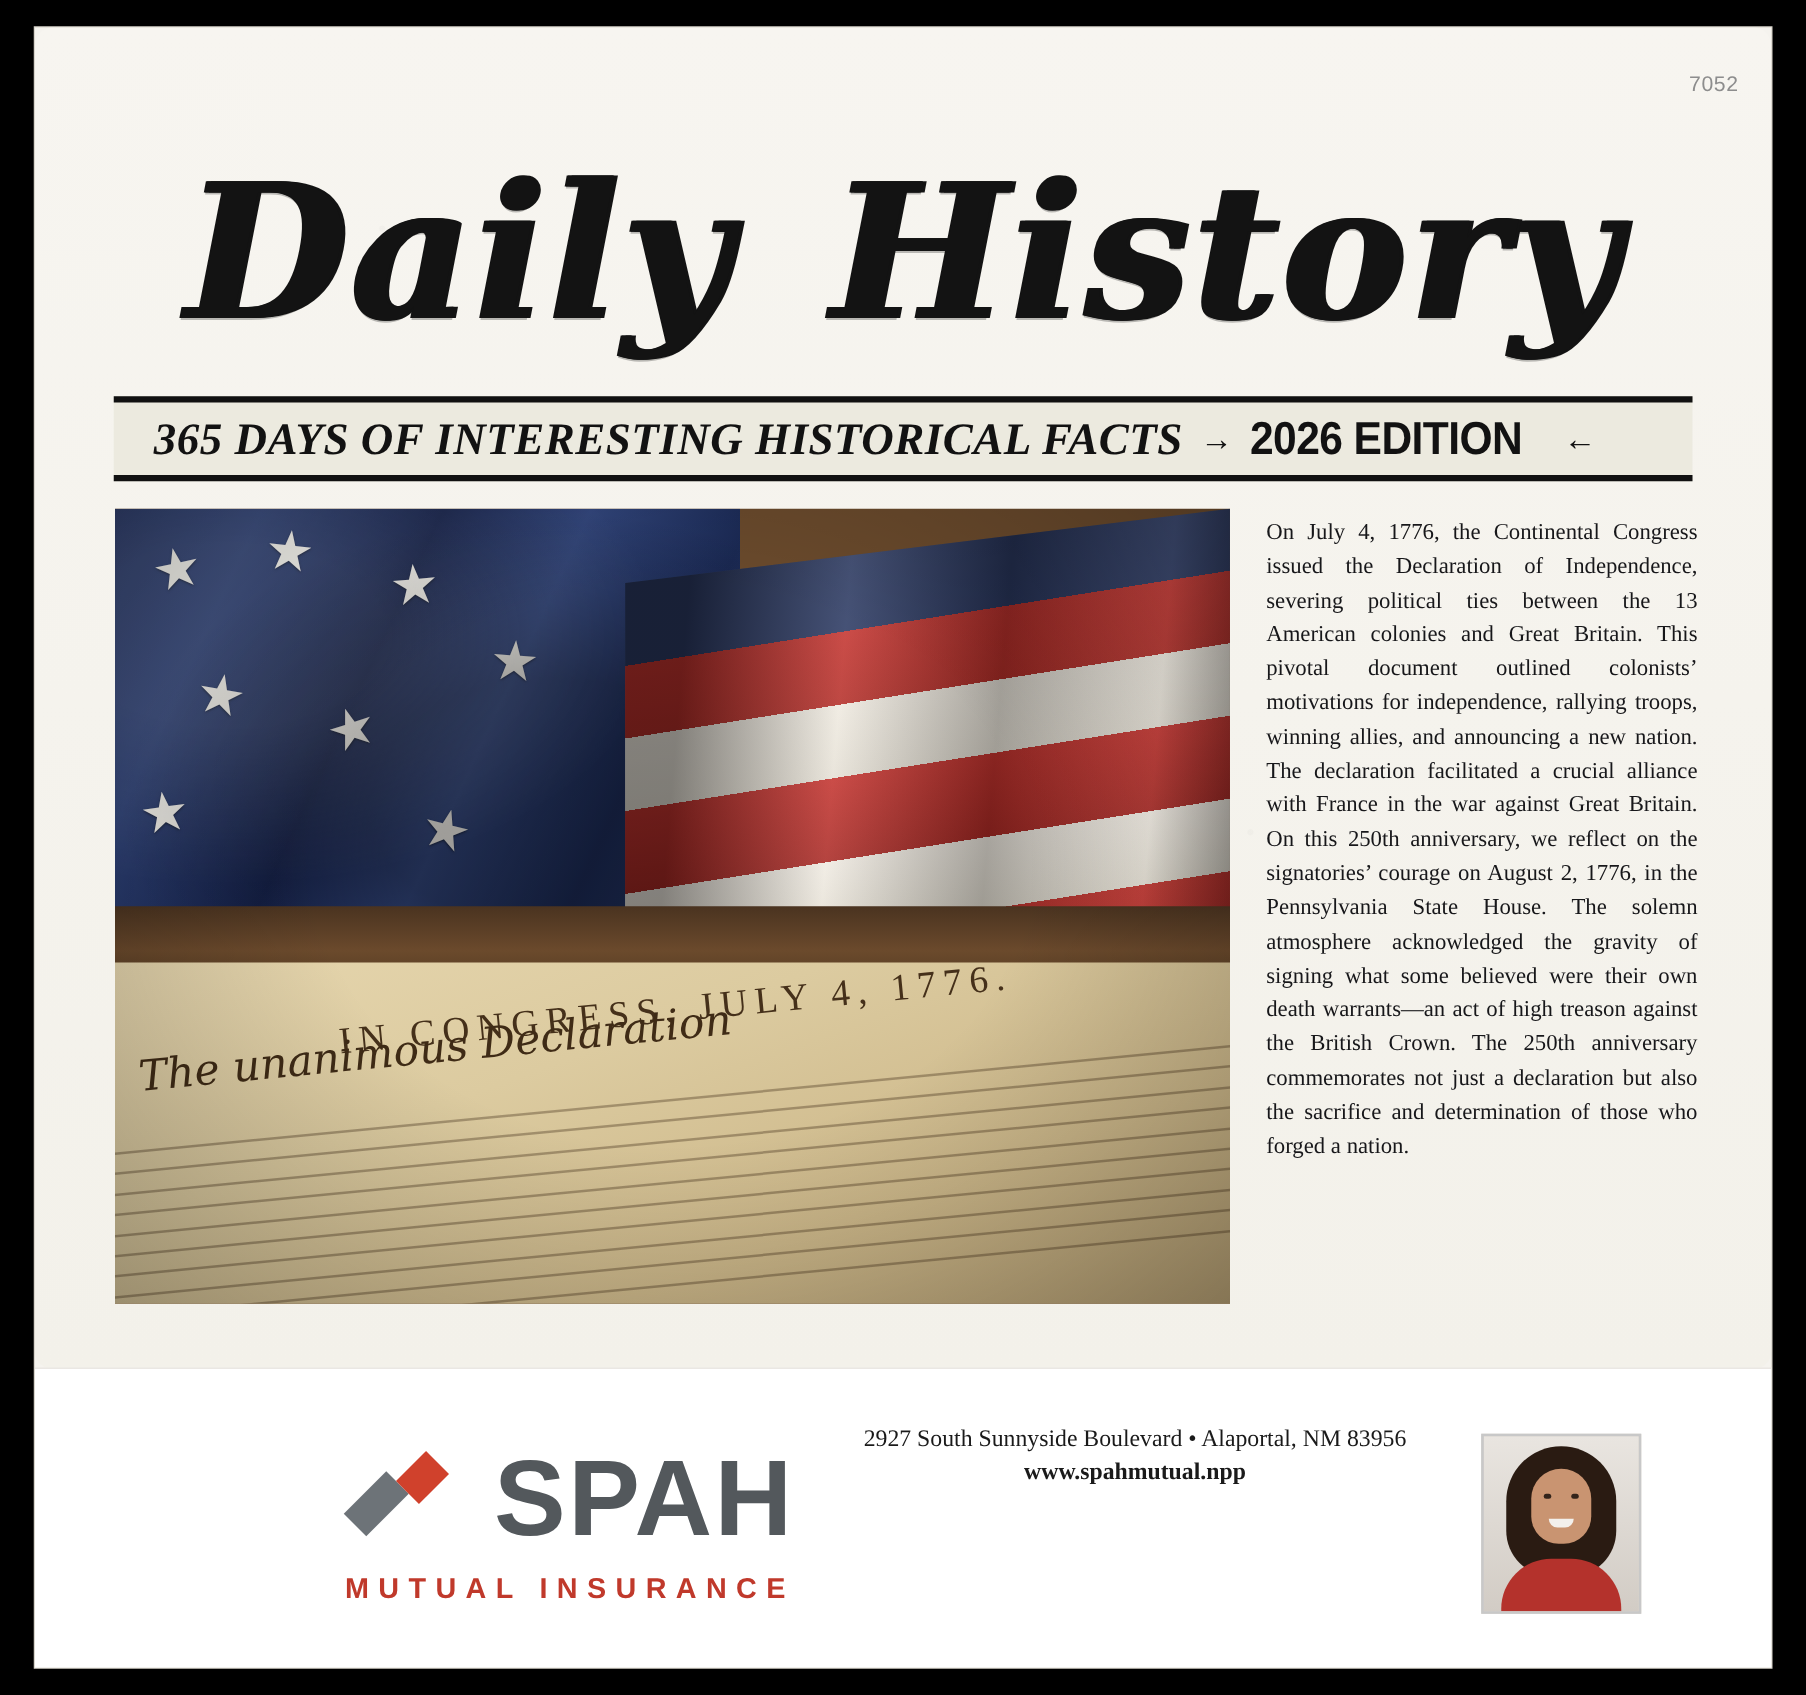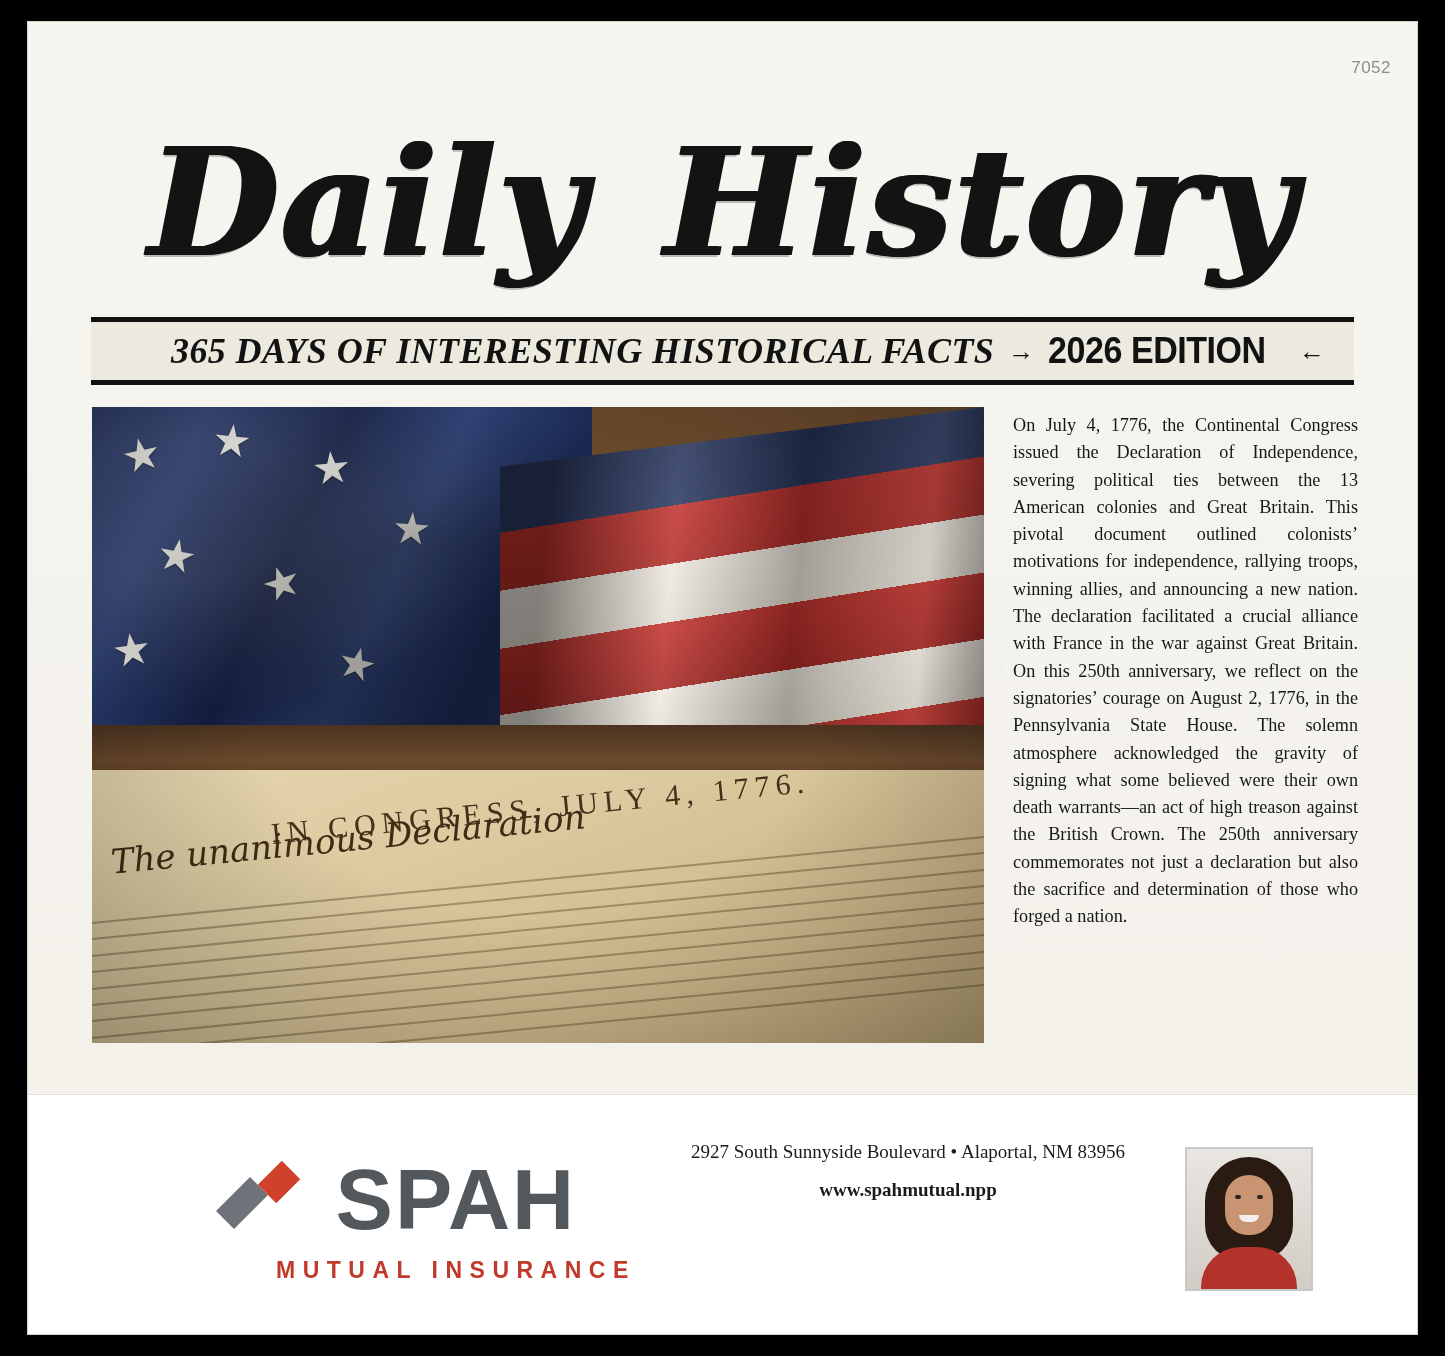--- a/index.html
+++ b/index.html
@@ -72,21 +72,20 @@
     left: 63px;
     top: 295px;
     width: 1263px;
     height: 68px;
     background: #eceadf;
     border-top: 5px solid #111;
     border-bottom: 5px solid #111;
     display: flex;
     align-items: center;
     box-sizing: border-box;
-    padding-left: 48px;
   }
   .tagline-main {
     font-family: "Liberation Serif", serif;
     font-style: italic;
     font-weight: bold;
     font-size: 36px;
     color: #121212;
     letter-spacing: 0.4px;
     padding-left: 32px;
     white-space: nowrap;
@@ -258,21 +257,21 @@
     height: 239px;
     background: #ffffff;
     border-top: 1px solid #e3e0da;
   }
   .logo-wrap {
     position: absolute;
     left: 122px;
     top: 56px;
     display: flex;
     flex-direction: column;
-    align-items: center;
+    align-items: flex-end;
   }
   .logo-row { display: flex; align-items: center; }
   .logo-mark {
     position: relative;
     width: 112px;
     height: 96px;
     margin-right: 14px;
   }
   .logo-word {
     font-family: "Liberation Sans", sans-serif;
@@ -317,21 +316,21 @@
     font-size: 44px;
     letter-spacing: -0.5px;
     color: #c0392b;
     margin-top: 8px;
   }
   .contact-web {
     font-family: "Liberation Serif", serif;
     font-weight: bold;
     font-size: 19px;
     color: #1a1a1a;
-    margin-top: 16px;
+    margin-top: 4px;
   }
   .contact-slogan {
     font-family: "Liberation Serif", serif;
     font-style: italic;
     font-weight: bold;
     font-size: 19px;
     color: #1a1a1a;
     margin-top: 6px;
   }
 

